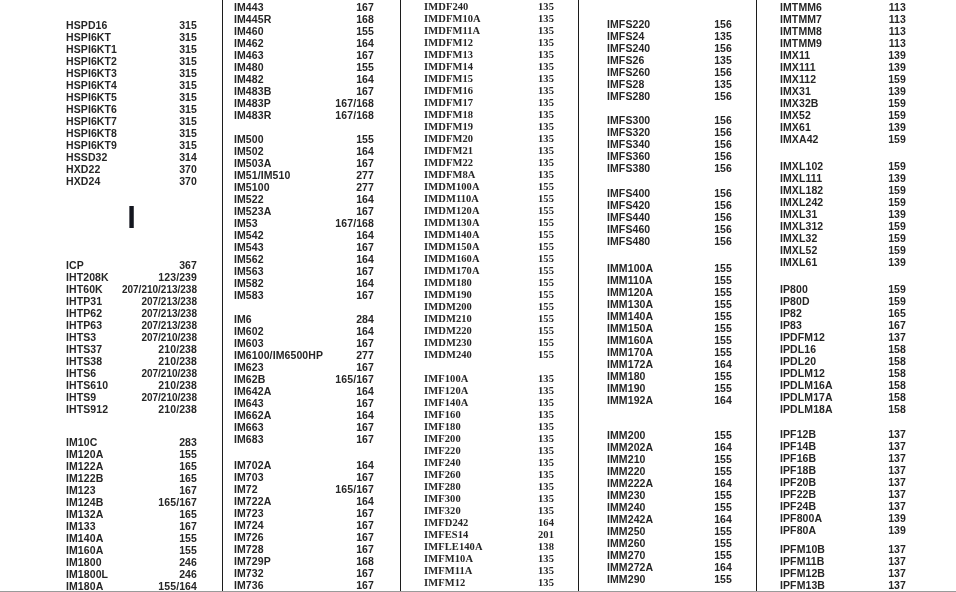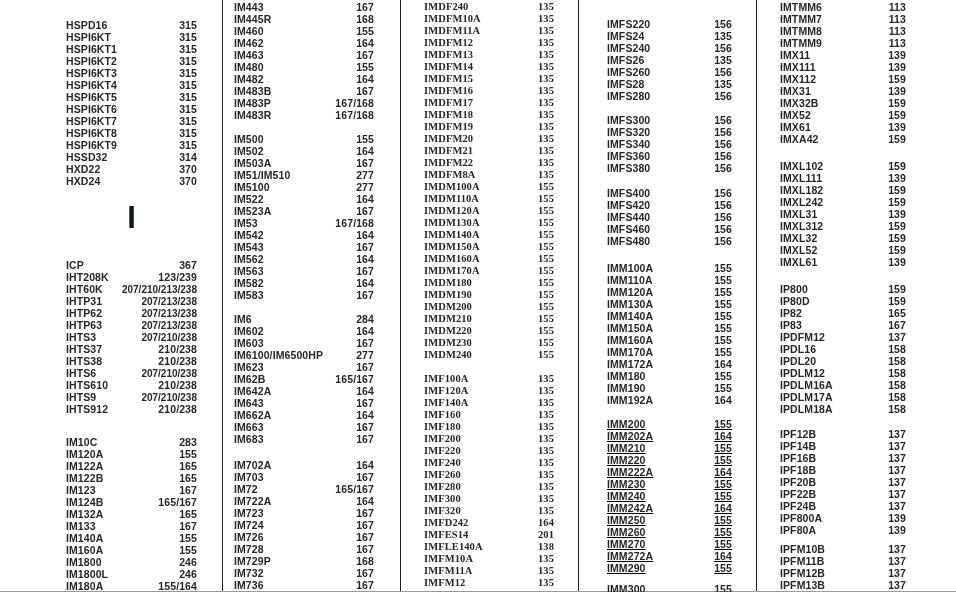--- a/index.html
+++ b/index.html
@@ -37,21 +37,21 @@
   .letter-block{
     height:46px;margin-top:8px;
     display:flex;align-items:center;justify-content:center;
     font-size:31px;font-weight:700;color:#14161f;
   }
   .letter-block + .entries{margin-top:18px;}
   #col1 .entries + .entries{margin-top:21px;}
   #col2 .entries:nth-child(4){margin-top:14px;}
   #col4 .entries:nth-child(3){margin-top:13px;}
   #col4 .entries:nth-child(4){margin-top:15px;}
-  #col4 .entries:nth-child(5){margin-top:12px;text-decoration:underline;}
+  #col4 .entries:nth-child(5){margin-top:23px;}
   #col4 .entries:nth-child(6){margin-top:9px;}
   #col5 .entries:nth-child(2){margin-top:15px;}
   #col5 .entries:nth-child(3){margin-top:15px;}
   #col5 .entries:nth-child(4){margin-top:13px;}
   #col5 .entries:nth-child(5){margin-top:7px;}
 </style>
 </head>
 <body>
 
 <div class="page">

